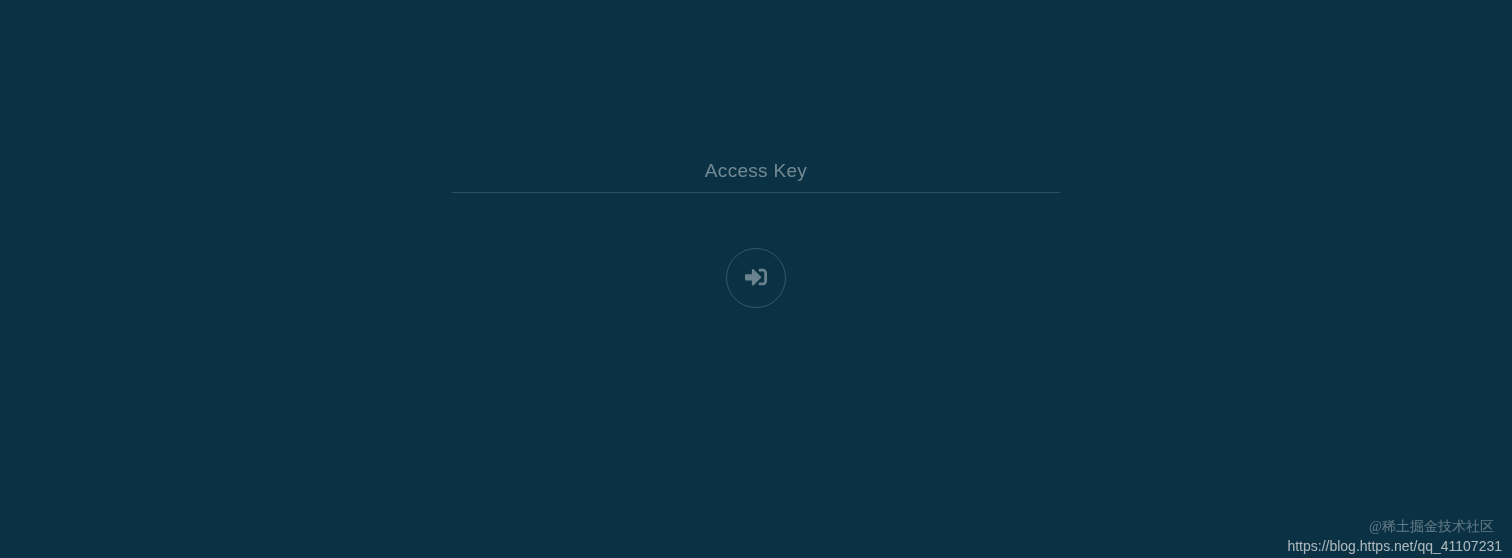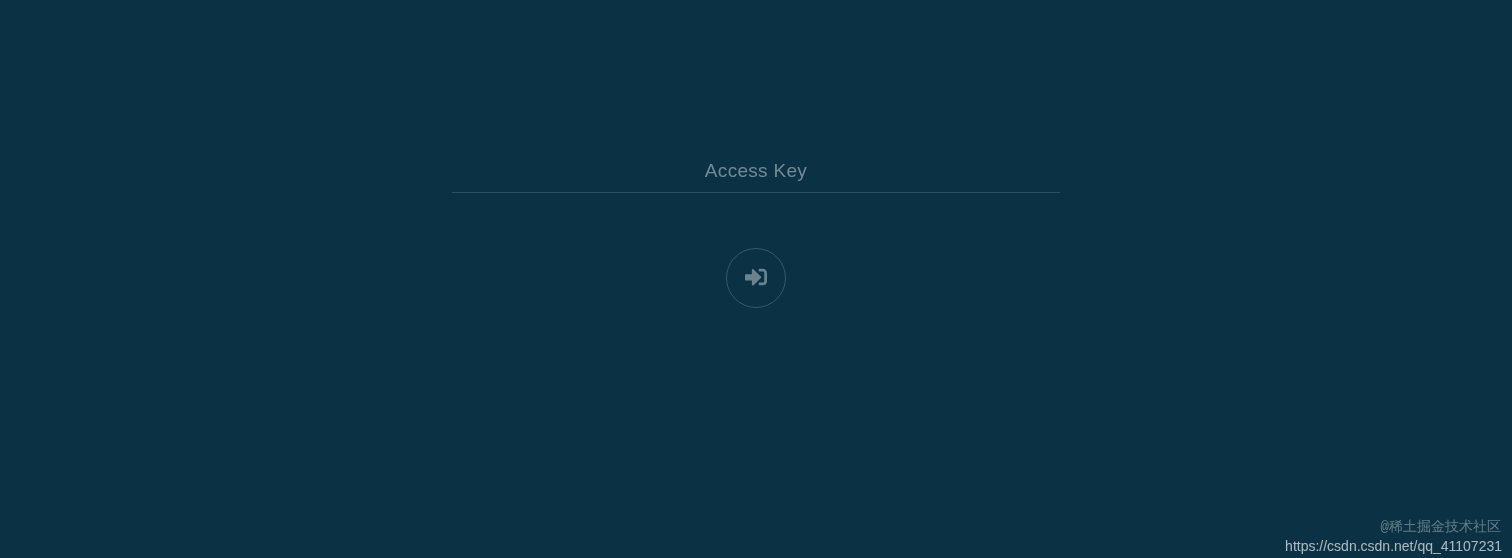--- a/index.html
+++ b/index.html
@@ -62,24 +62,24 @@
     
     .login-button svg {
       width: 26px;
       height: 22px;
       fill: rgba(200, 210, 215, 0.5);
     }
     
     .watermark-1 {
       position: absolute;
       bottom: 22px;
-      right: 11px;
+      right: 18px;
       color: rgba(230, 230, 230, 0.4);
       font-size: 14px;
-      font-family: Liberation Mono, monospace;
+      font-family: Liberation Serif, serif;
     }
     
     .watermark-2 {
       position: absolute;
       bottom: 4px;
       right: 10px;
       color: rgba(230, 230, 230, 0.75);
       font-size: 14px;
       font-family: Arial, sans-serif;
     }
@@ -95,13 +95,13 @@
     <span>
       <svg viewBox="0 0 512 512">
         <path d="M416 448h-84c-6.6 0-12-5.4-12-12v-40c0-6.6 5.4-12 12-12h84c17.7 0 32-14.3 32-32V160c0-17.7-14.3-32-32-32h-84c-6.6 0-12-5.4-12-12V76c0-6.6 5.4-12 12-12h84c53 0 96 43 96 96v192c0 53-43 96-96 96zm-47-201L201 79c-15-15-41-4.5-41 17v96H24c-13.3 0-24 10.7-24 24v96c0 13.3 10.7 24 24 24h136v96c0 21.5 26 32 41 17l168-168c9.3-9.4 9.3-24.6 0-34z"></path>
       </svg>
     </span>
   </button>
 </div>
 
 <div class="watermark-1">@稀土掘金技术社区</div>
 
-<div class="watermark-2">https://csdn.csdn.net/qq_41107231</div>
+<div class="watermark-2">https://blog.https.net/qq_41107231</div>
 
 </body></html>

